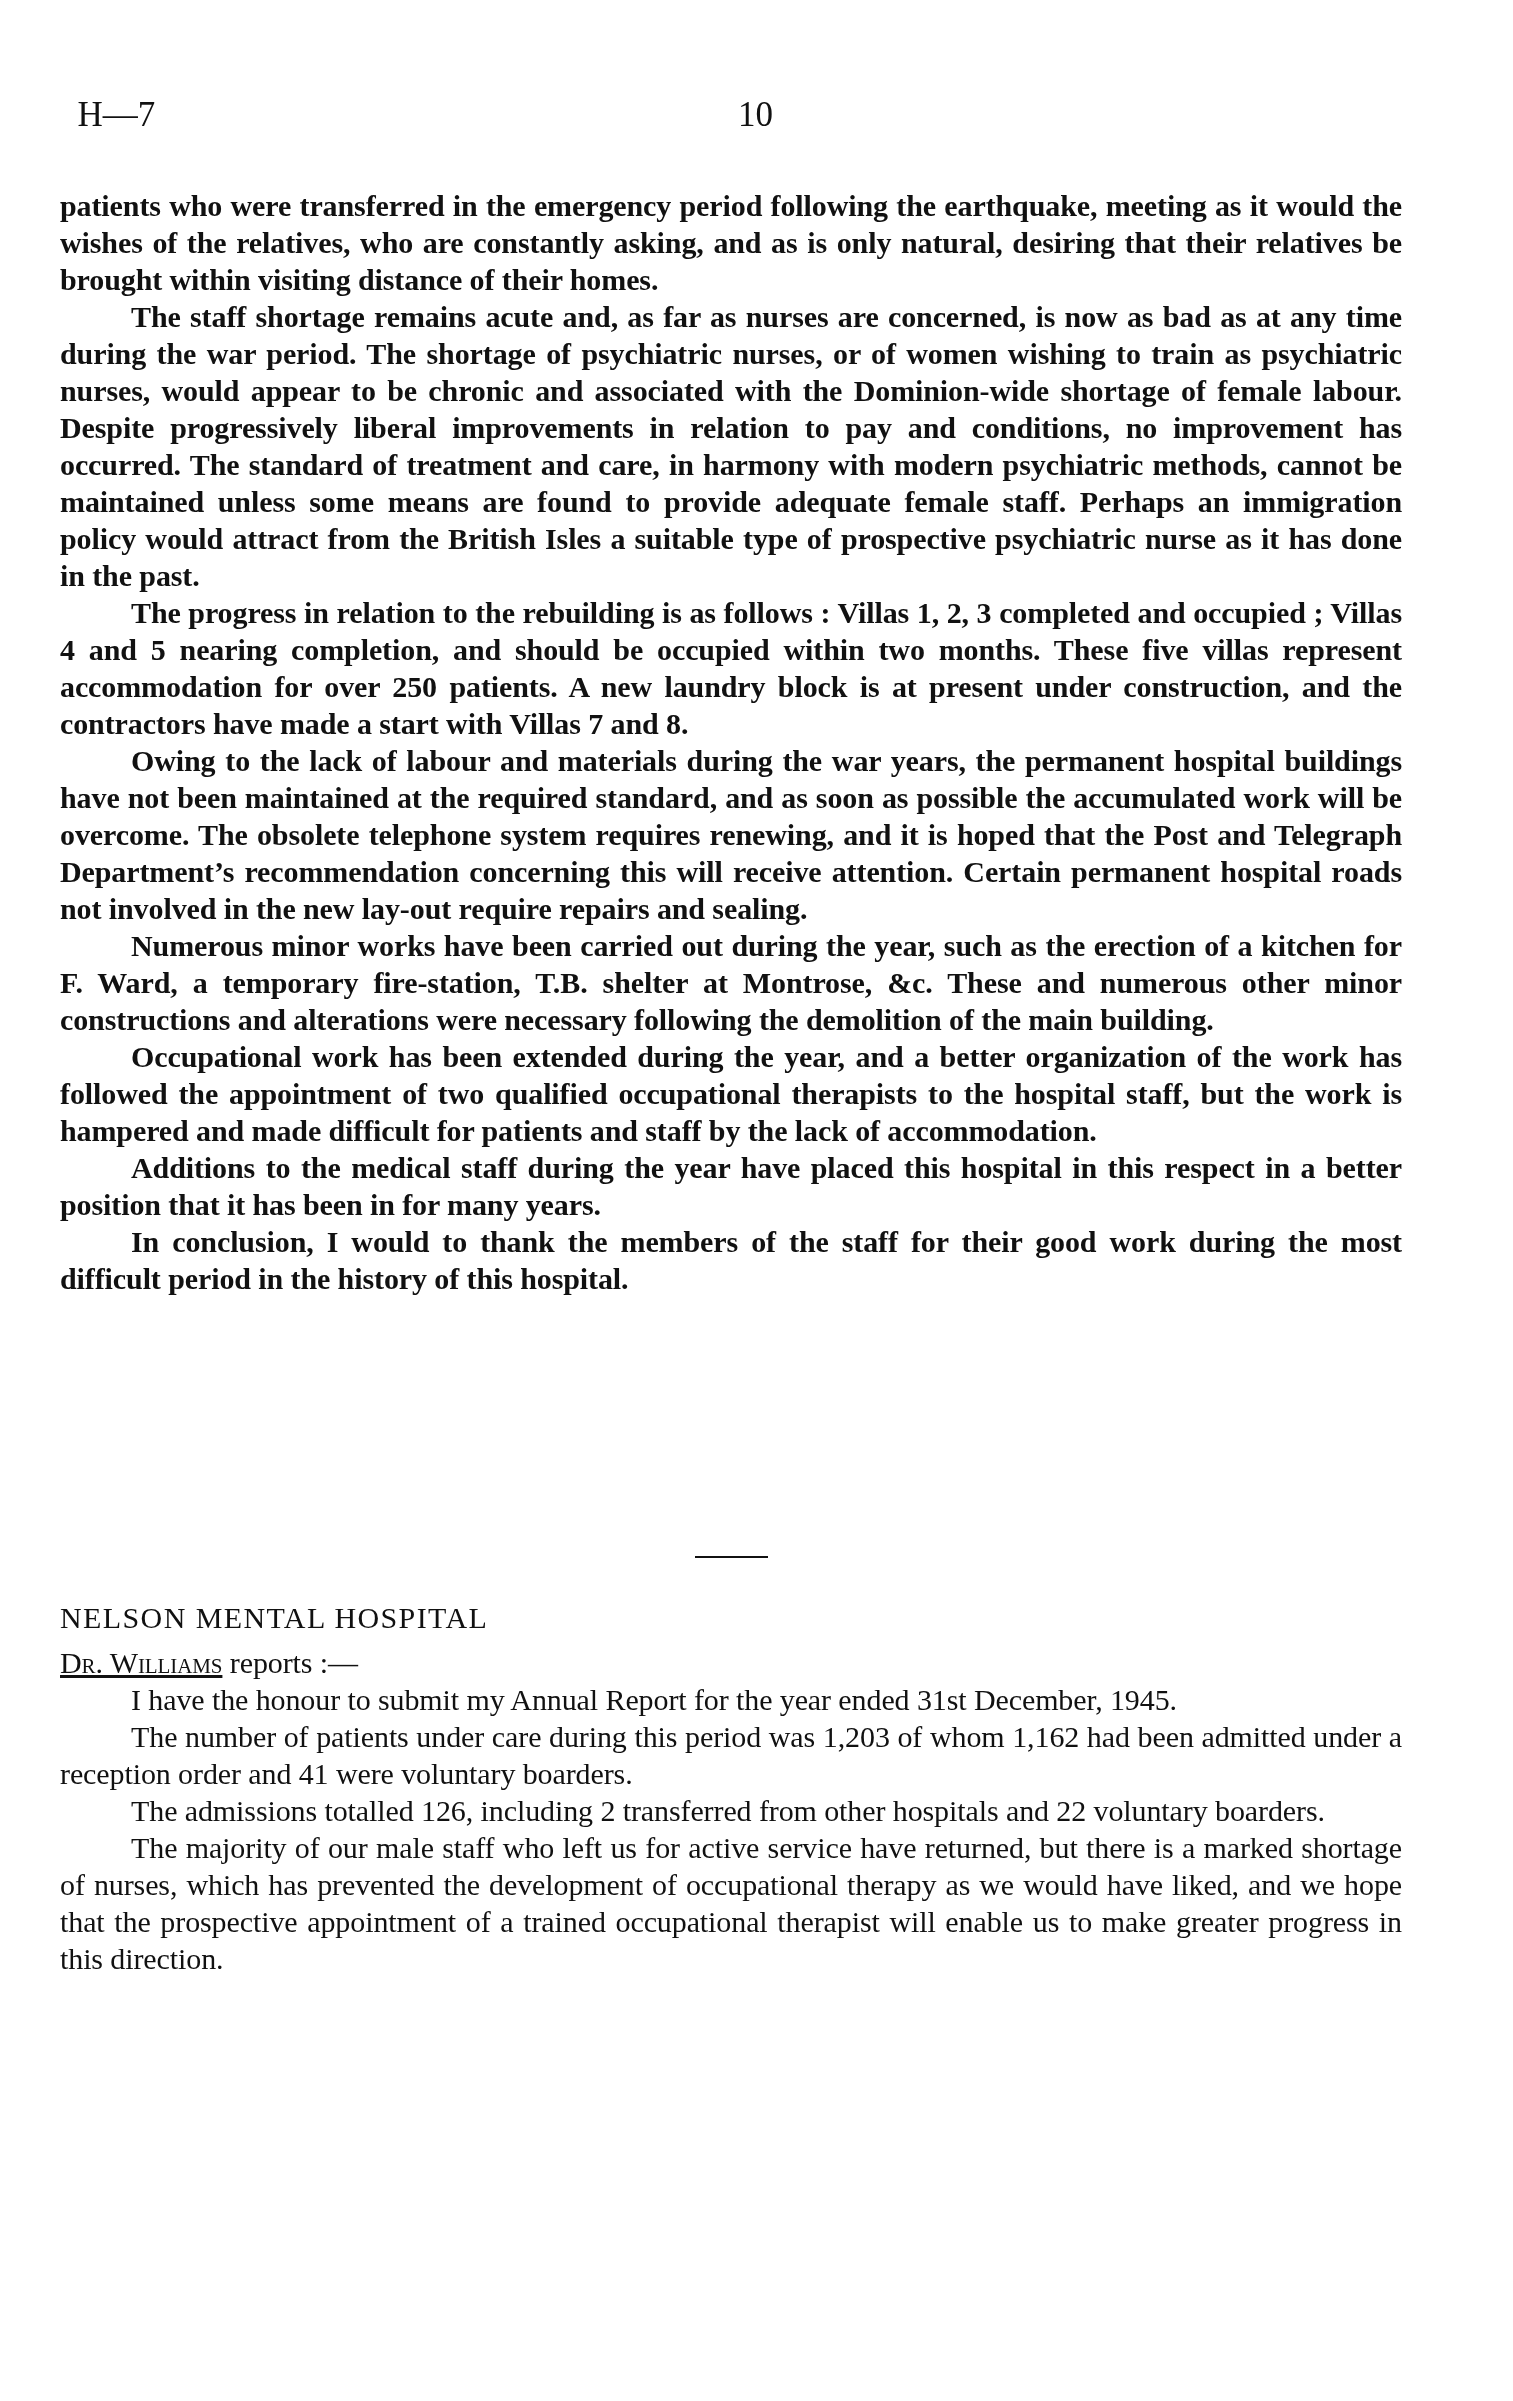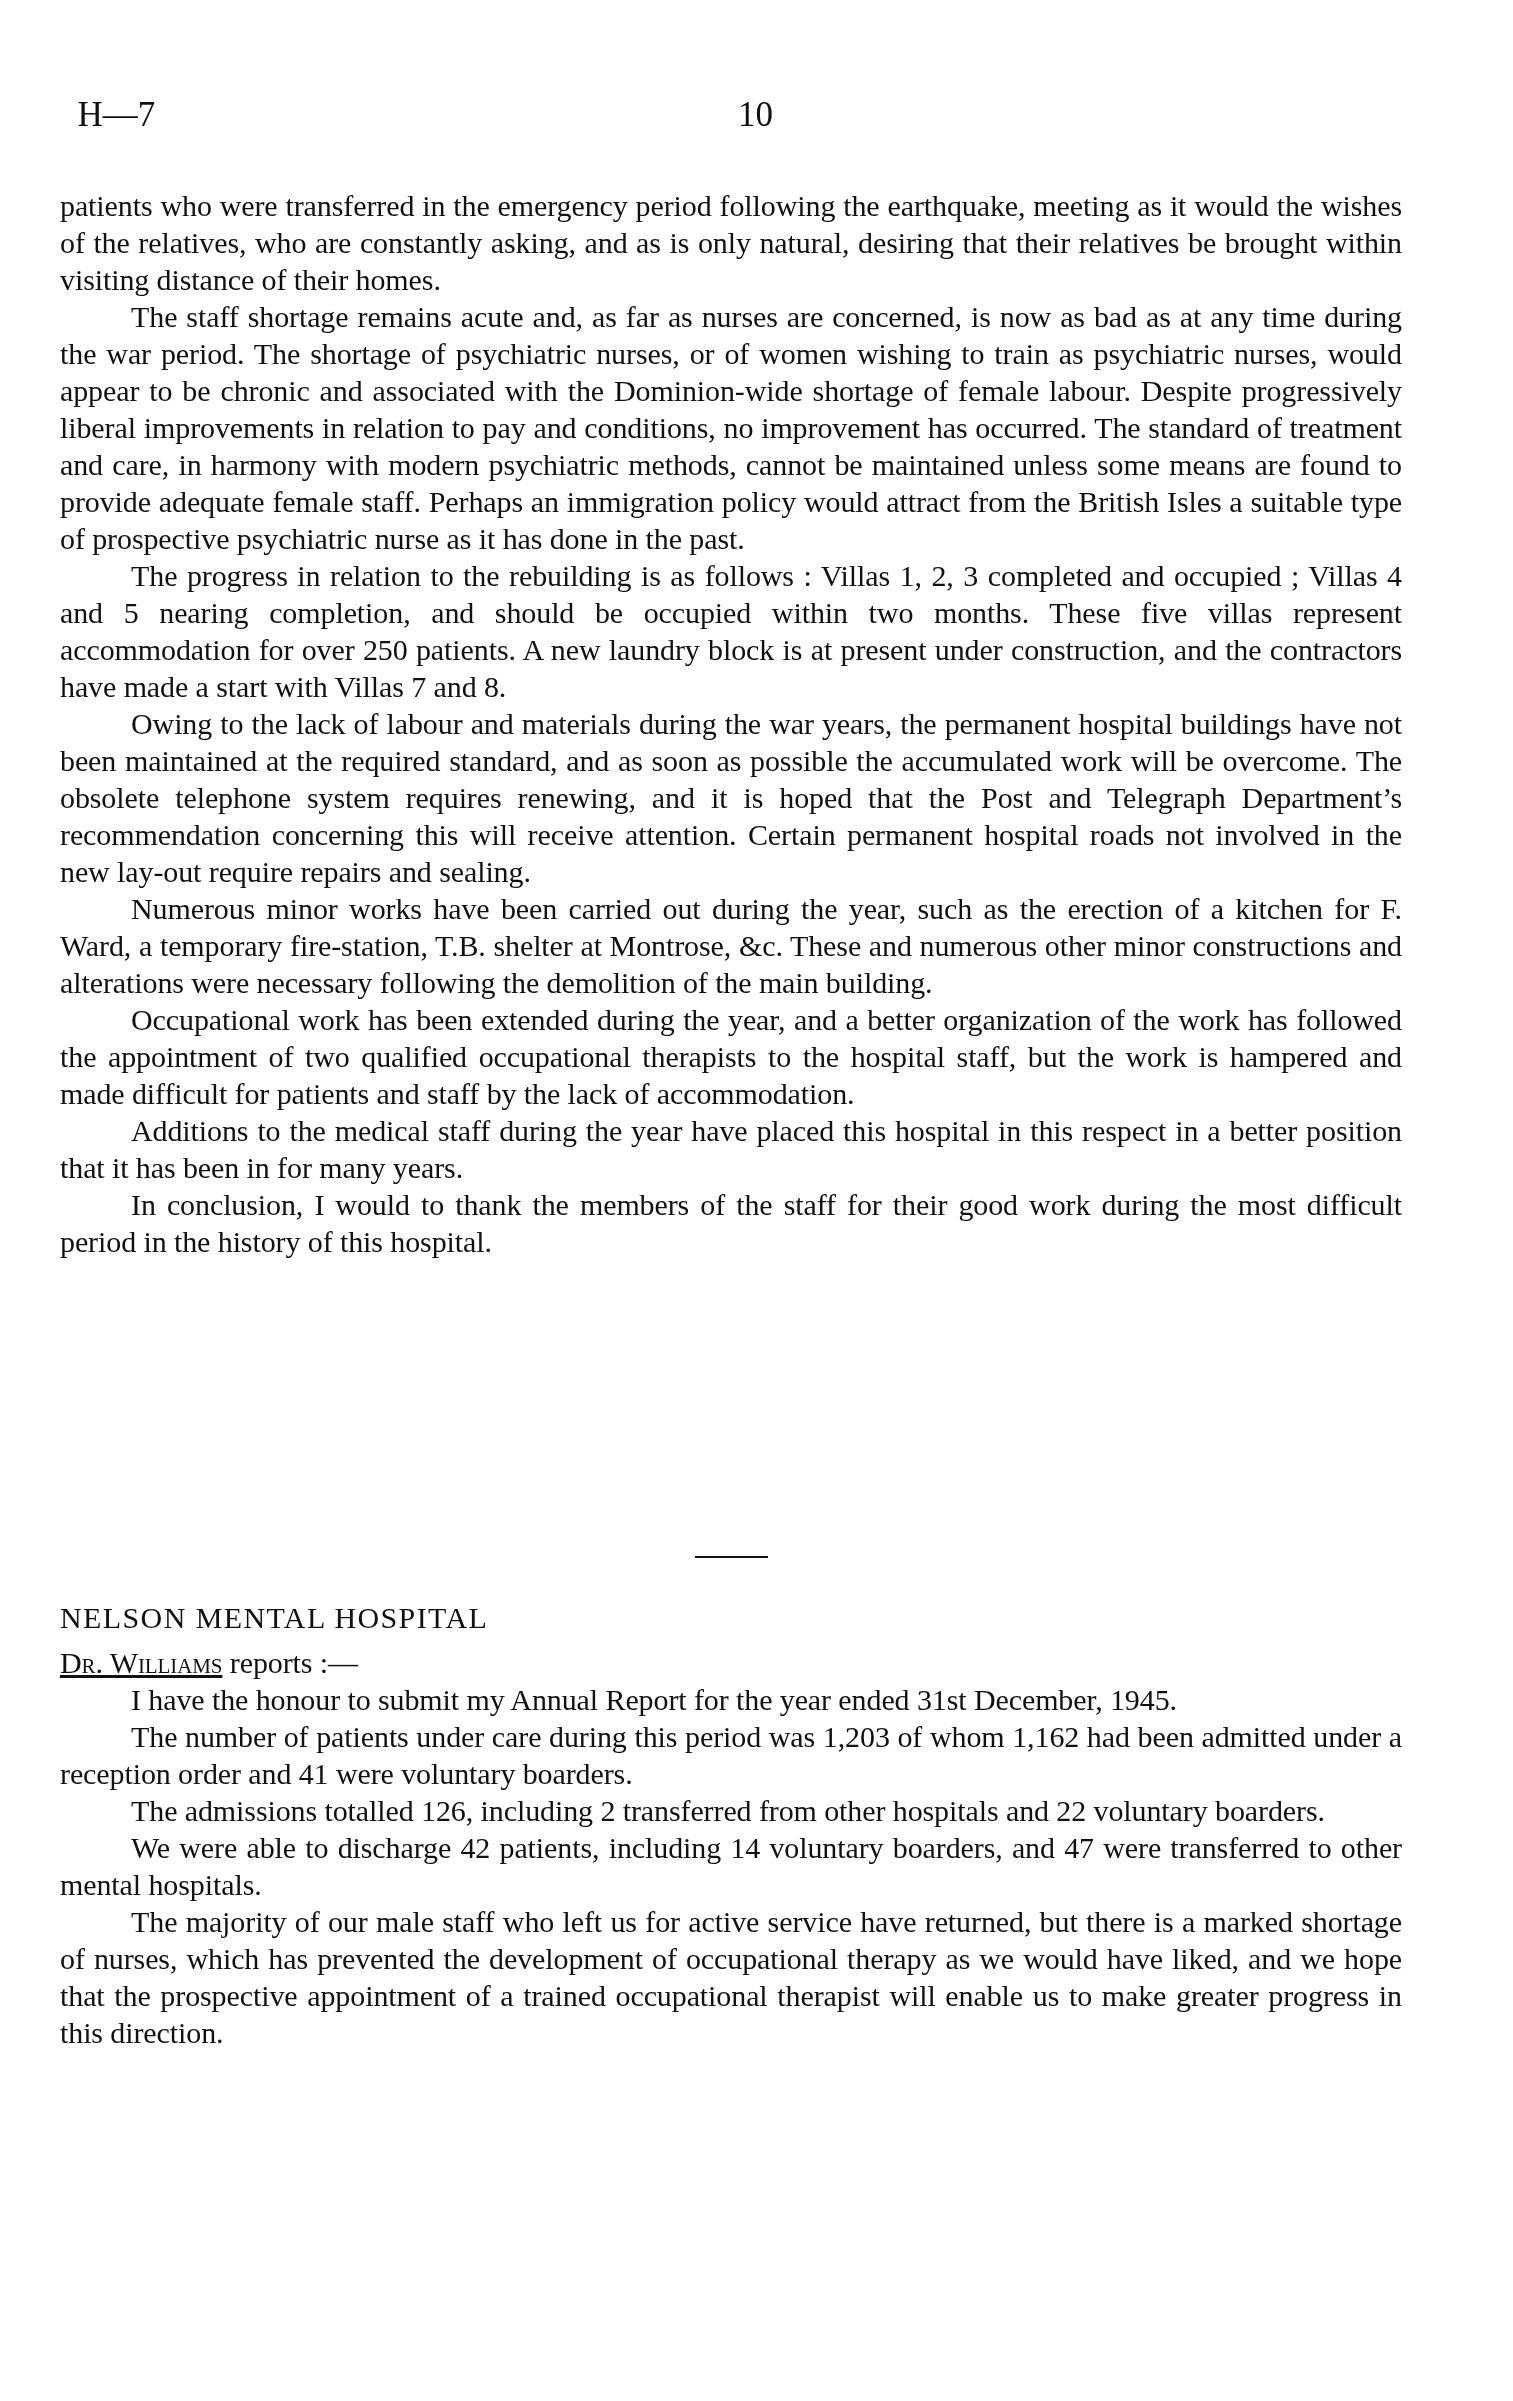--- a/index.html
+++ b/index.html
@@ -41,20 +41,21 @@
     }
     .body-text {
       position: absolute;
       top: 187px;
       left: 0;
       width: 1342px;
       font-size: 30px;
       line-height: 37px;
       text-align: justify;
       letter-spacing: -0.1px;
+      font-weight: bold;
     }
     .body-text p {
       margin: 0;
       text-indent: 0;
     }
     .body-text p.indent {
       text-indent: 71px;
     }
     .part2 {
       position: absolute;
@@ -118,18 +119,17 @@
 
   <div class="part2">
     <div class="divider"></div>
     <div class="section-heading">NELSON MENTAL HOSPITAL</div>
     <div class="reporter">
       <span class="smallcaps">Dr. Williams</span><span> reports :—</span>
     </div>
     <p class="indent">I have the honour to submit my Annual Report for the year ended 31st December, 1945.</p>
     <p class="indent">The number of patients under care during this period was 1,203 of whom 1,162 had been admitted under a reception order and 41 were voluntary boarders.</p>
     <p class="indent">The admissions totalled 126, including 2 transferred from other hospitals and 22 voluntary boarders.</p>
-    <p class="indent">We were able to discharge 42 patients, including 14 voluntary boarders, and 47 were transferred to other mental hospitals.</p>
     <p class="indent">The majority of our male staff who left us for active service have returned, but there is a marked shortage of nurses, which has prevented the development of occupational therapy as we would have liked, and we hope that the prospective appointment of a trained occupational therapist will enable us to make greater progress in this direction.</p>
   </div>
 
 </div>
 
 
 </body></html>

